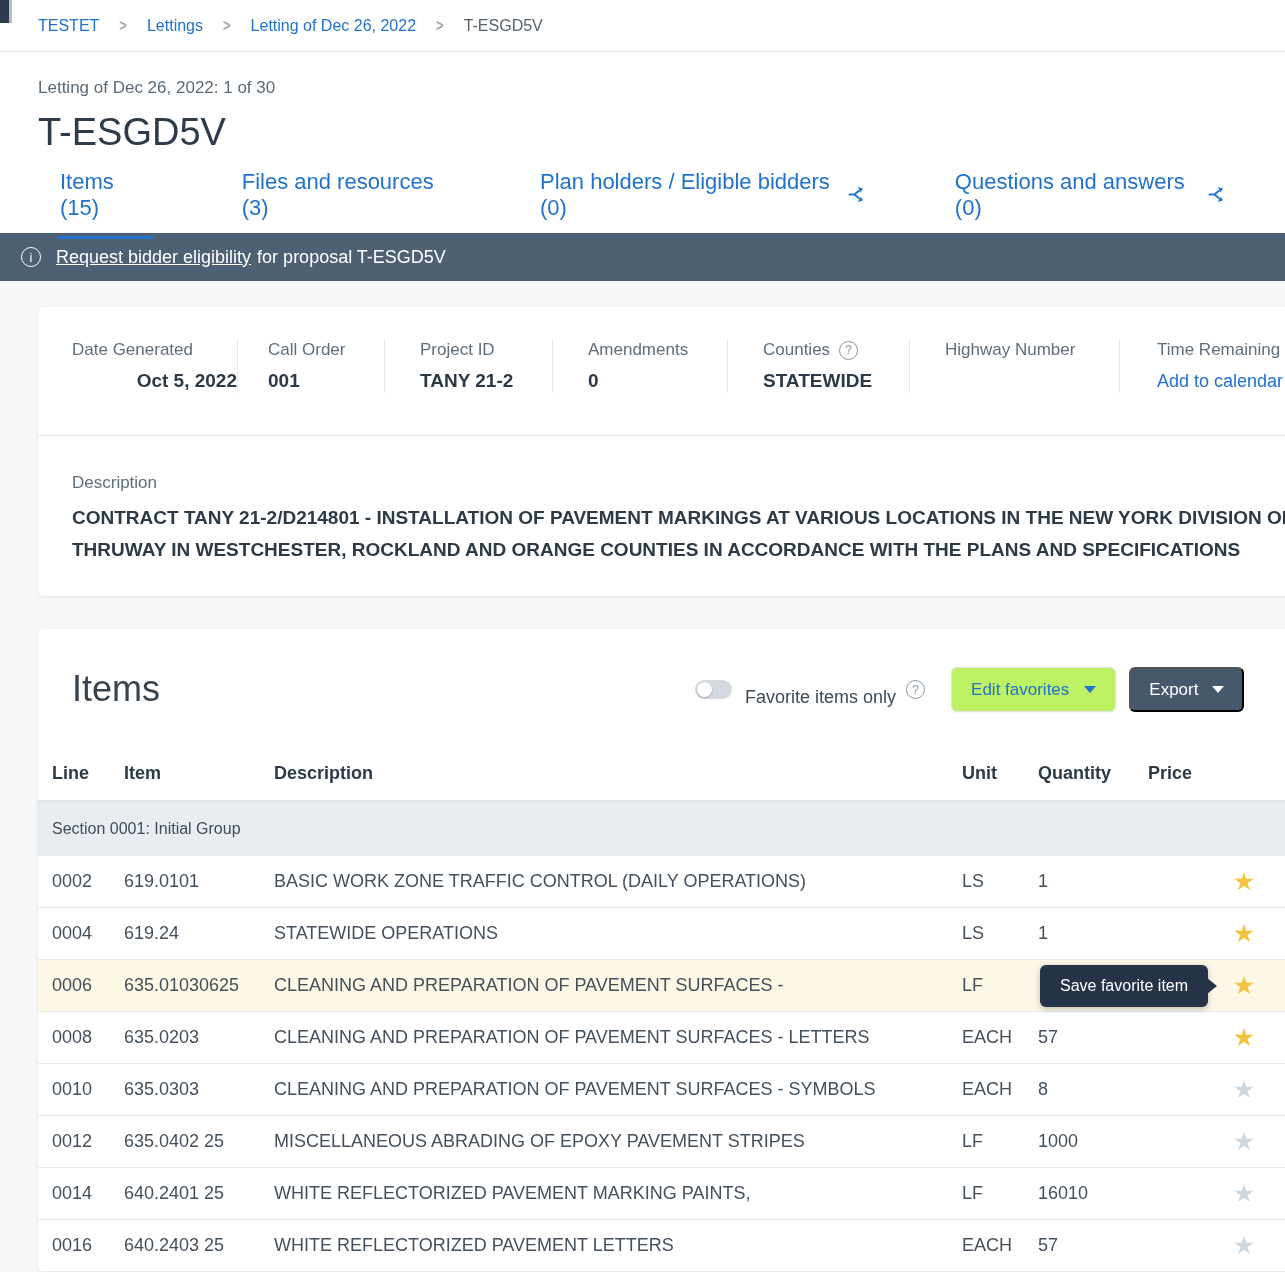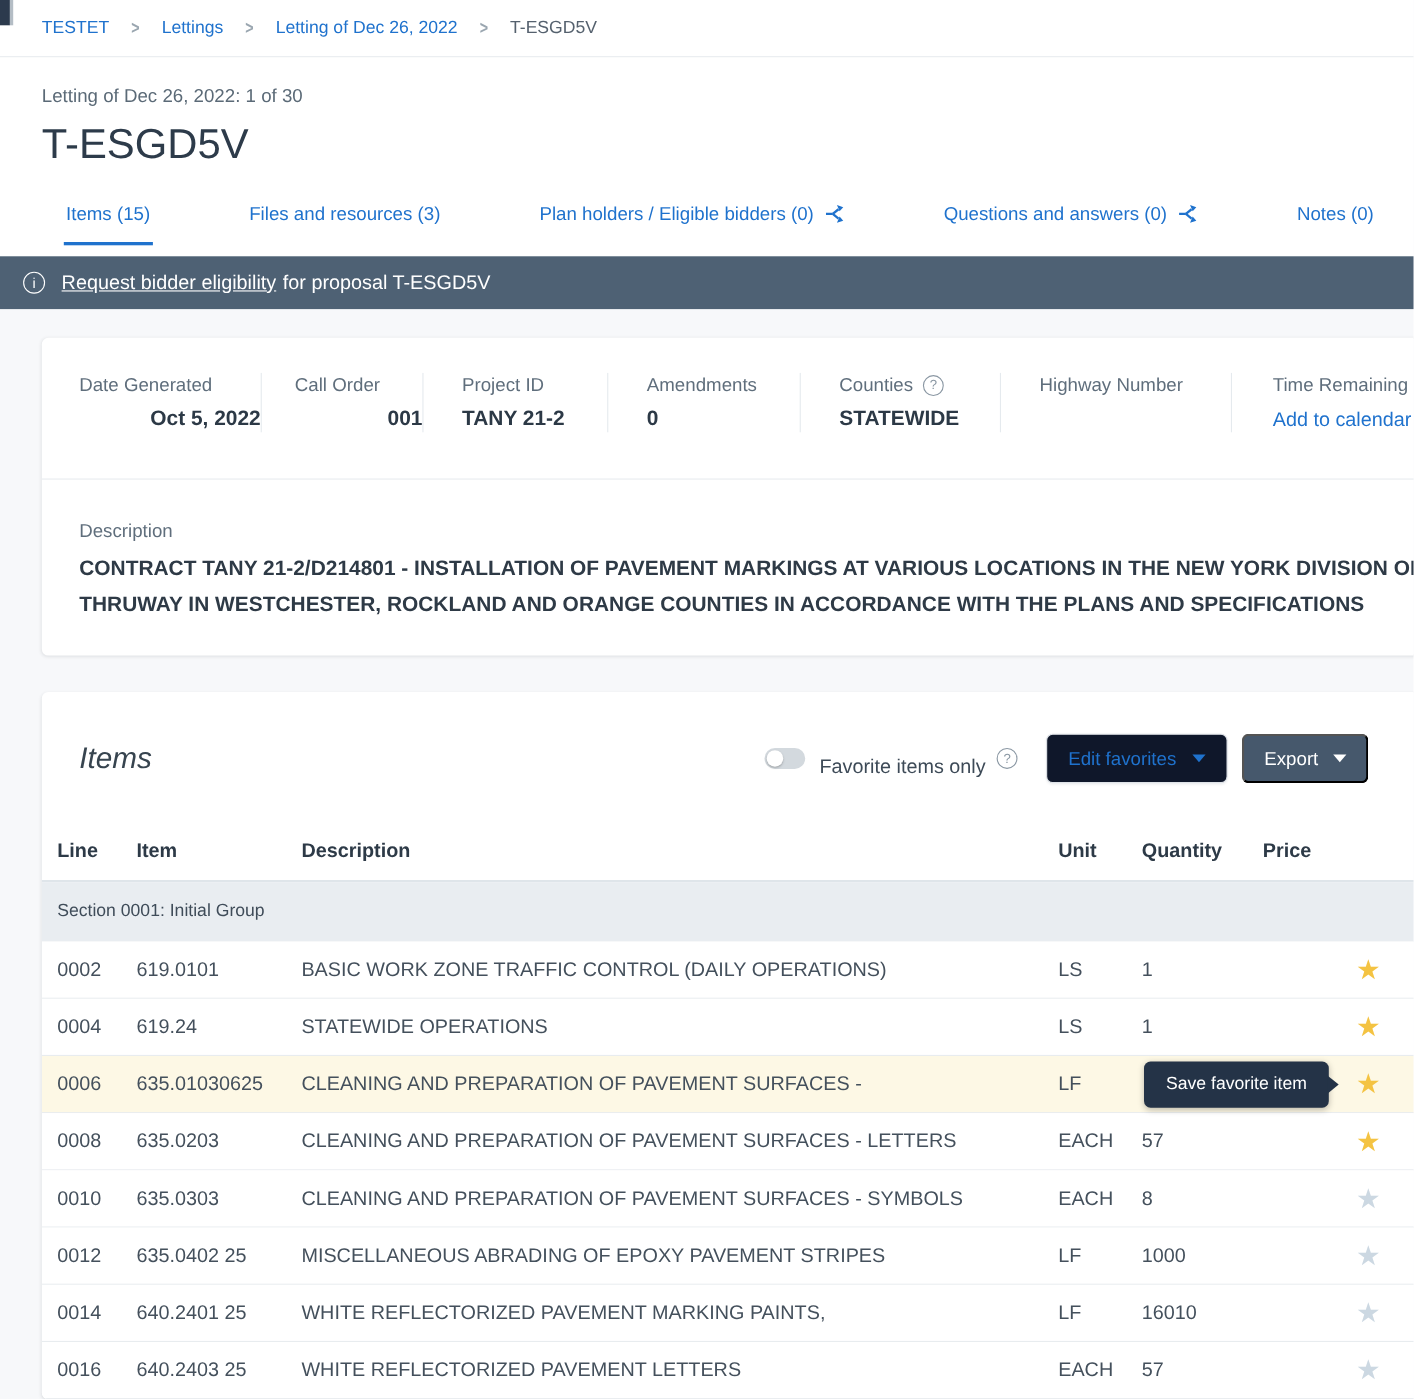--- a/index.html
+++ b/index.html
@@ -21,21 +21,21 @@
   .crumb.current { color:#55616e; cursor:default; }
   .crumb-sep { color:#9aa6b0; font-size:13px; font-weight:bold; margin:0 20px; transform:scaleY(1.3); display:inline-block; }
 
   
   .masthead { background:#fff; }
   .head-text { padding:24px 0 0 38px; }
   .eyebrow { font-size:17px; color:#5b6a77; line-height:24px; }
   .page-title { font-size:38px; font-weight:400; color:#2d3b4a; line-height:52px; margin-top:6px; }
 
   .tabs { display:flex; align-items:center; height:75px; padding-left:58px; gap:86px; }
-  .tab { display:flex; align-items:center; gap:9px; font-size:17px; color:#1f72cd;
+  .tab { display:flex; align-items:center; gap:9px; font-size:22px; color:#1f72cd;
          padding:16px 2px 15px; cursor:pointer; border-bottom:3px solid transparent; }
   .tab.active { border-bottom-color:#1f72cd; }
   .split-icon { width:19px; height:19px; }
 
   
   .notice-bar { background:#4e6174; height:48px; display:flex; align-items:center;
                 padding-left:21px; color:#fff; font-size:18px; }
   .info-icon { width:20px; height:20px; border:1.5px solid #fff; border-radius:50%;
                display:flex; align-items:center; justify-content:center;
                font-size:13px; font-style:normal; margin-right:15px; flex:0 0 auto; }
@@ -44,47 +44,47 @@
 
   
   .main { padding:26px 0 0 38px; }
   .card { background:#fff; border-radius:6px; width:1332px;
           box-shadow:0 1px 3px rgba(25,39,52,.10); overflow:hidden; }
 
   
   .fields { display:flex; padding:32px 0 42px 34px; }
   .field { display:flex; flex-direction:column; border-right:1px solid #e5eaee; }
   .field:last-child { border-right:none; }
-  .f0 { width:166px;text-align:right; } .f1 { width:147px; padding-left:30px;text-align:right; }
+  .f0 { width:166px;text-align:right; } .f1 { width:147px; padding-left:30px; }
   .f2 { width:168px; padding-left:35px; } .f3 { width:175px; padding-left:35px; }
   .f4 { width:182px; padding-left:35px; } .f5 { width:210px; padding-left:35px; }
   .f6 { width:240px; padding-left:37px; }
   .field-label { font-size:17px; color:#5f6e7c; line-height:22px; display:flex; align-items:center; gap:9px; }
   .field-value { font-size:19px; font-weight:bold; color:#2c3946; line-height:24px; margin-top:8px; min-height:24px; }
   .field-link  { font-size:18px; color:#1f72cd; line-height:24px; margin-top:8px; cursor:pointer; }
   .help-icon { width:19px; height:19px; border:1.5px solid #8a97a3; color:#8a97a3; border-radius:50%;
                display:inline-flex; align-items:center; justify-content:center; font-size:12px; cursor:pointer; }
 
   
   .description { border-top:1px solid #e8ecef; padding:36px 0 30px 34px; }
   .desc-label { font-size:17px; color:#5f6e7c; line-height:22px; }
   .desc-text { margin-top:8px; font-size:19px; font-weight:bold; color:#2e3a46; line-height:32px; white-space:nowrap; }
 
   
   .items-card { margin-top:33px; }
   .items-head { position:relative; height:117px; }
-  .items-title { position:absolute; left:34px; top:42px; font-size:27px; color:#37444f; line-height:36px;font-style:italic; }
+  .items-title { position:absolute; left:34px; top:42px; font-size:36px; color:#37444f; line-height:36px; }
   .items-controls { position:absolute; left:657px; top:38px; height:45px; display:flex; align-items:center; }
   .toggle { width:37px; height:19px; border-radius:10px; background:#d3d9de; position:relative; cursor:pointer; flex:0 0 auto; }
   .toggle-knob { position:absolute; left:2px; top:2px; width:15px; height:15px; border-radius:50%;
                  background:#fff; box-shadow:0 1px 2px rgba(0,0,0,.25); }
   .toggle-label { margin-left:13px; font-size:18px; color:#3d4a57;margin-top:16px; }
   .items-controls .help-icon { margin-left:10px; }
   .btn { height:45px; border-radius:6px; display:flex; align-items:center; font-size:17px; cursor:pointer; }
-  .btn-edit { margin-left:26px; padding:0 19px; background:#0f172a; border:1px solid #dfe3e8;
+  .btn-edit { margin-left:26px; padding:0 19px; background:#bef264; border:1px solid #dfe3e8;
               color:#1f72cd; gap:15px; box-shadow:0 1px 2px rgba(25,39,52,.06); }
   .btn-export { margin-left:13px; padding:0 18px; background:#46586c; color:#fff; gap:14px; }
   .caret { width:0; height:0; border-left:6px solid transparent; border-right:6px solid transparent;
            border-top:7px solid currentColor; }
 
   
   .thead { display:flex; align-items:center; height:56px; border-bottom:2px solid #dfe5ea;
            font-size:18px; font-weight:bold; color:#2d3a47; padding-left:14px; }
   .c-line { width:72px; } .c-item { width:150px; } .c-desc { width:688px; }
   .c-unit { width:76px; } .c-qty { width:110px; } .c-price { width:72px; }

